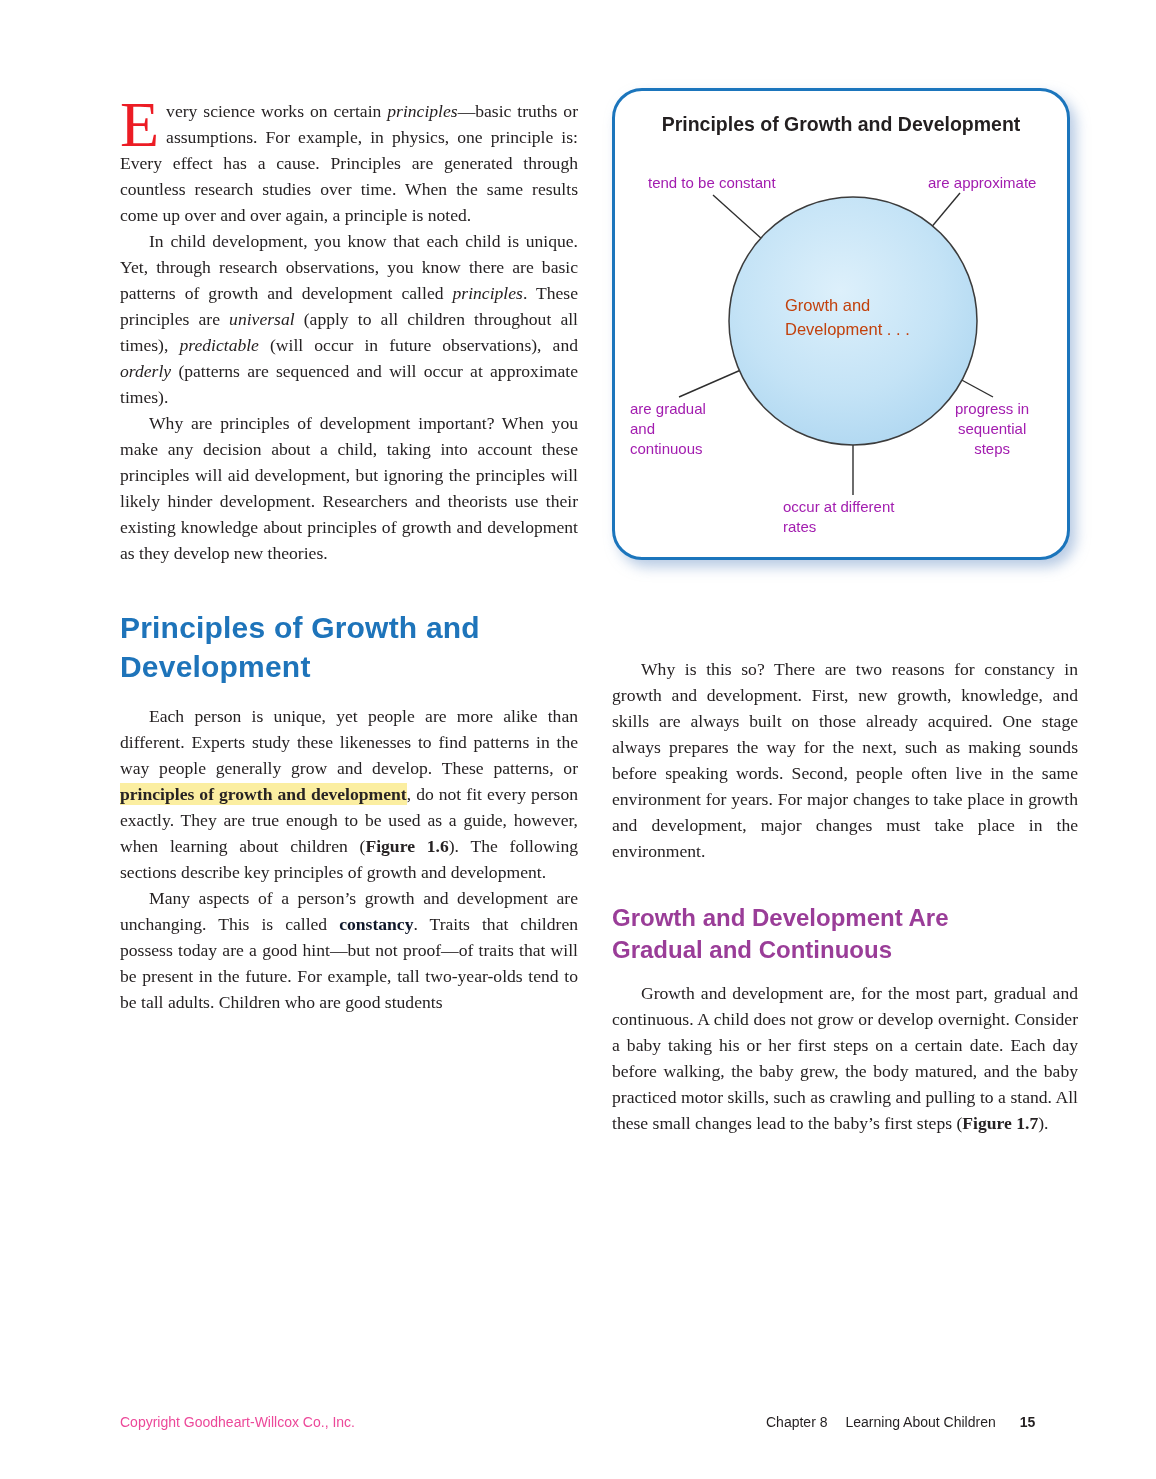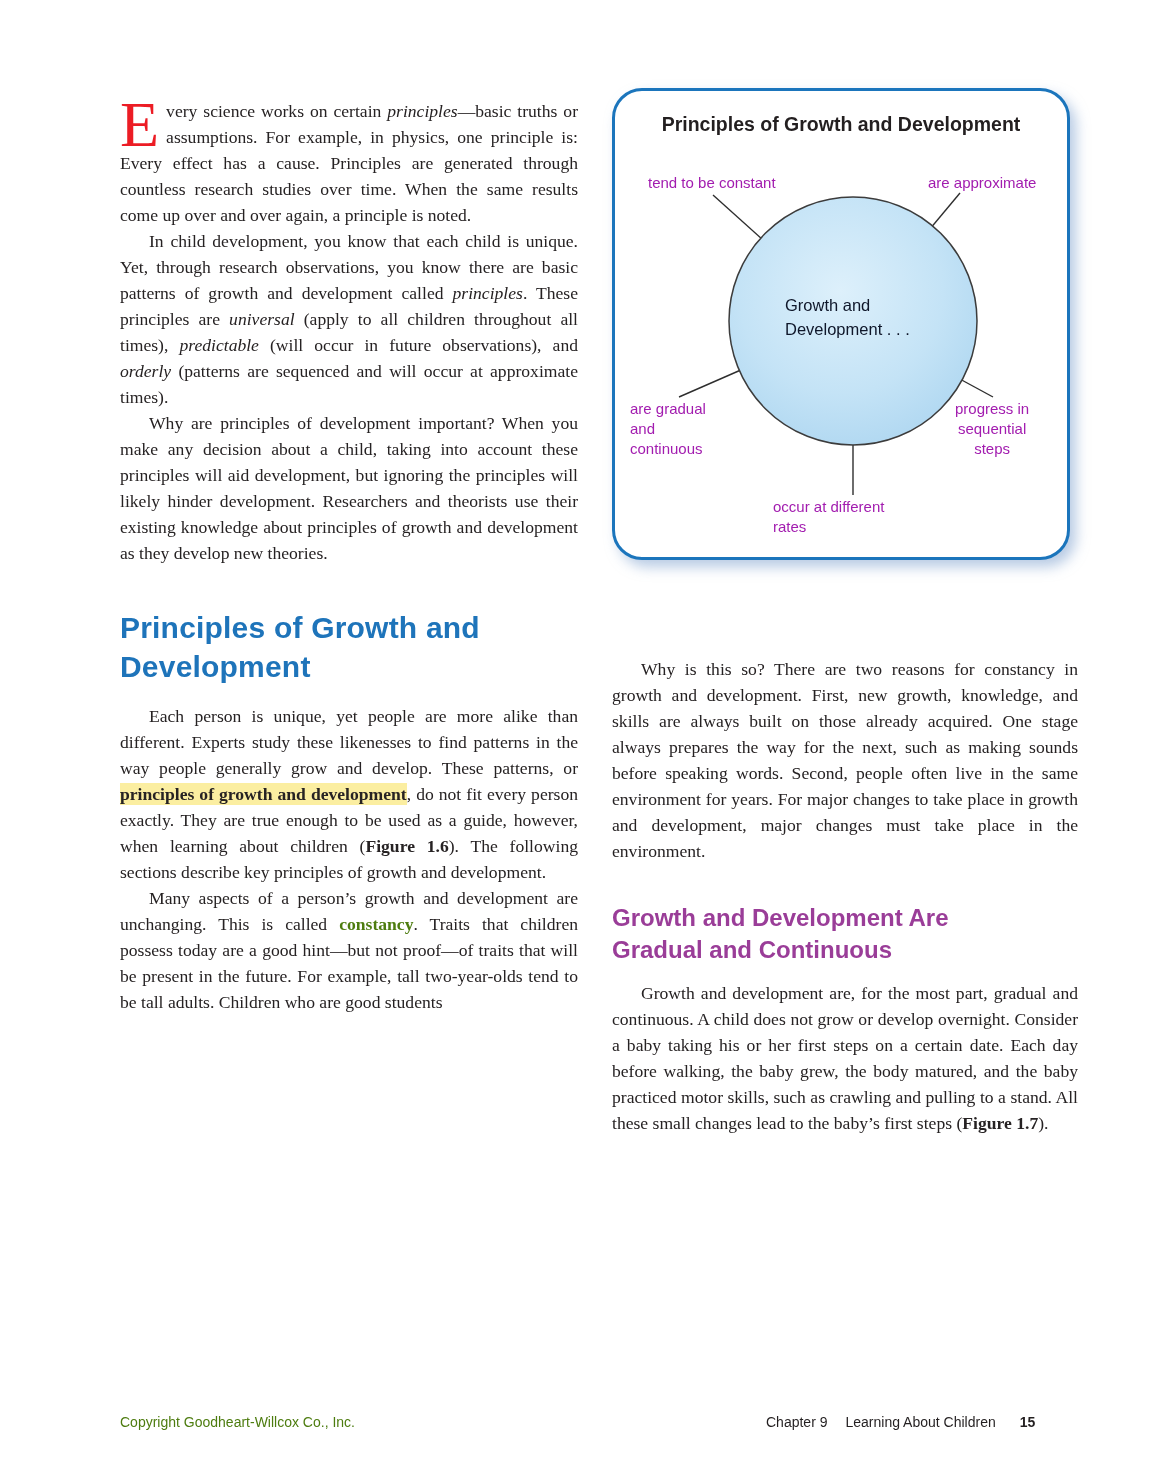--- a/index.html
+++ b/index.html
@@ -9,21 +9,21 @@
     font-family:"Liberation Serif", serif; color:#231f20; overflow:hidden;
   }
   .col { position:absolute; font-size:17.6px; line-height:26px; text-align:justify; color:#262223; }
   .col-left  { left:120px; top:98px;  width:458px; }
   .col-right { left:612px; top:656px; width:466px; }
   p.para { text-indent:0; }
   p.indent { text-indent:29px; }
   .it   { font-style:italic; }
   .bd   { font-weight:bold; }
   .hl   { font-weight:bold; background:#fbeea1; padding:1px 0; }
-  .term { font-weight:bold; color:#4d7c0f; }
+  .term { font-weight:bold; color:#0f172a; }
   .dropcap {
     float:left; font-size:64px; line-height:50px; padding:2px 7px 0 0;
     color:#ec1c24; font-family:"Liberation Serif", serif;
   }
   h1.sec {
     font-family:"Liberation Sans", sans-serif; font-weight:bold; text-align:left;
     color:#1e74ba; font-size:30px; line-height:39px; margin:42px 0 17px 0; letter-spacing:0.2px;
   }
   h2.sub {
     font-family:"Liberation Sans", sans-serif; font-weight:bold; text-align:left;
@@ -42,40 +42,40 @@
   }
   .fig-svg { position:absolute; left:0; top:0; }
   .fig-label {
     position:absolute; font-family:"Liberation Sans", sans-serif;
     font-size:15px; line-height:20px; color:#a21caf; white-space:pre-line;
   }
   .lbl-constant     { left:33px;  top:82px; }
   .lbl-interrelated { left:313px; top:82px; }
   .lbl-gradual      { left:15px;  top:308px; }
   .lbl-sequential   { left:340px; top:308px;text-align:center; }
-  .lbl-rates        { left:158px; top:406px; }
+  .lbl-rates        { left:168px; top:406px; }
   .circle-label {
     position:absolute; left:170px; top:202px;
     font-family:"Liberation Sans", sans-serif; font-size:16.5px; line-height:24px;
-    color:#0f172a; white-space:pre-line;
+    color:#c2410c; white-space:pre-line;
   }
   .fig-caption {
     position:absolute; left:612px; top:582px; width:466px;
     font-size:17px; line-height:23.5px; text-align:left;
   }
   .cap-label {
     font-family:"Liberation Sans", sans-serif; font-weight:bold; color:#231f20; margin-right:7px;
   }
   .cap-text {
     font-family:"Liberation Serif", serif; font-weight:bold; font-style:italic; color:#1b75bc;
   }
   
   .footer-left {
     position:absolute; left:120px; top:1414px;
-    font-family:"Liberation Sans", sans-serif; font-size:14px; color:#4d7c0f;
+    font-family:"Liberation Sans", sans-serif; font-size:14px; color:#ec4899;
   }
   .footer-right {
     position:absolute; left:766px; top:1414px; display:flex; align-items:baseline;
     font-family:"Liberation Sans", sans-serif; font-size:14px; color:#231f20;
   }
   .footer-right .gap1 { margin-right:18px; }
   .footer-right .gap2 { margin-right:24px; }
   .pgnum { font-weight:bold; }
   .clearfix::after { content:""; display:block; clear:both; }
 </style>
@@ -128,18 +128,18 @@
 
 
   <div class="col col-right">
     <p class="para indent"><span>Why is this so? There are two reasons for constancy in growth and development. First, new growth, knowledge, and skills are always built on those already acquired. One stage always prepares the way for the next, such as making sounds before speaking words. Second, people often live in the same environment for years. For major changes to take place in growth and development, major changes must take place in the environment.</span></p>
     <h2 class="sub">Growth and Development Are Gradual and Continuous</h2>
     <p class="para indent"><span>Growth and development are, for the most part, gradual and continuous. A child does not grow or develop overnight. Consider a baby taking his or her first steps on a certain date. Each day before walking, the baby grew, the body matured, and the baby practiced motor skills, such as crawling and pulling to a stand. All these small changes lead to the baby’s first steps (</span><span class="bd">Figure 1.7</span><span>).</span></p>
   </div>
 
   <div class="footer-left">Copyright Goodheart-Willcox Co., Inc.</div>
   <div class="footer-right">
-    <span class="gap1">Chapter 9</span>
+    <span class="gap1">Chapter 8</span>
     <span class="gap2">Learning About Children</span>
     <span class="pgnum">15</span>
   </div>
 
 </div>
 
 </body></html>

